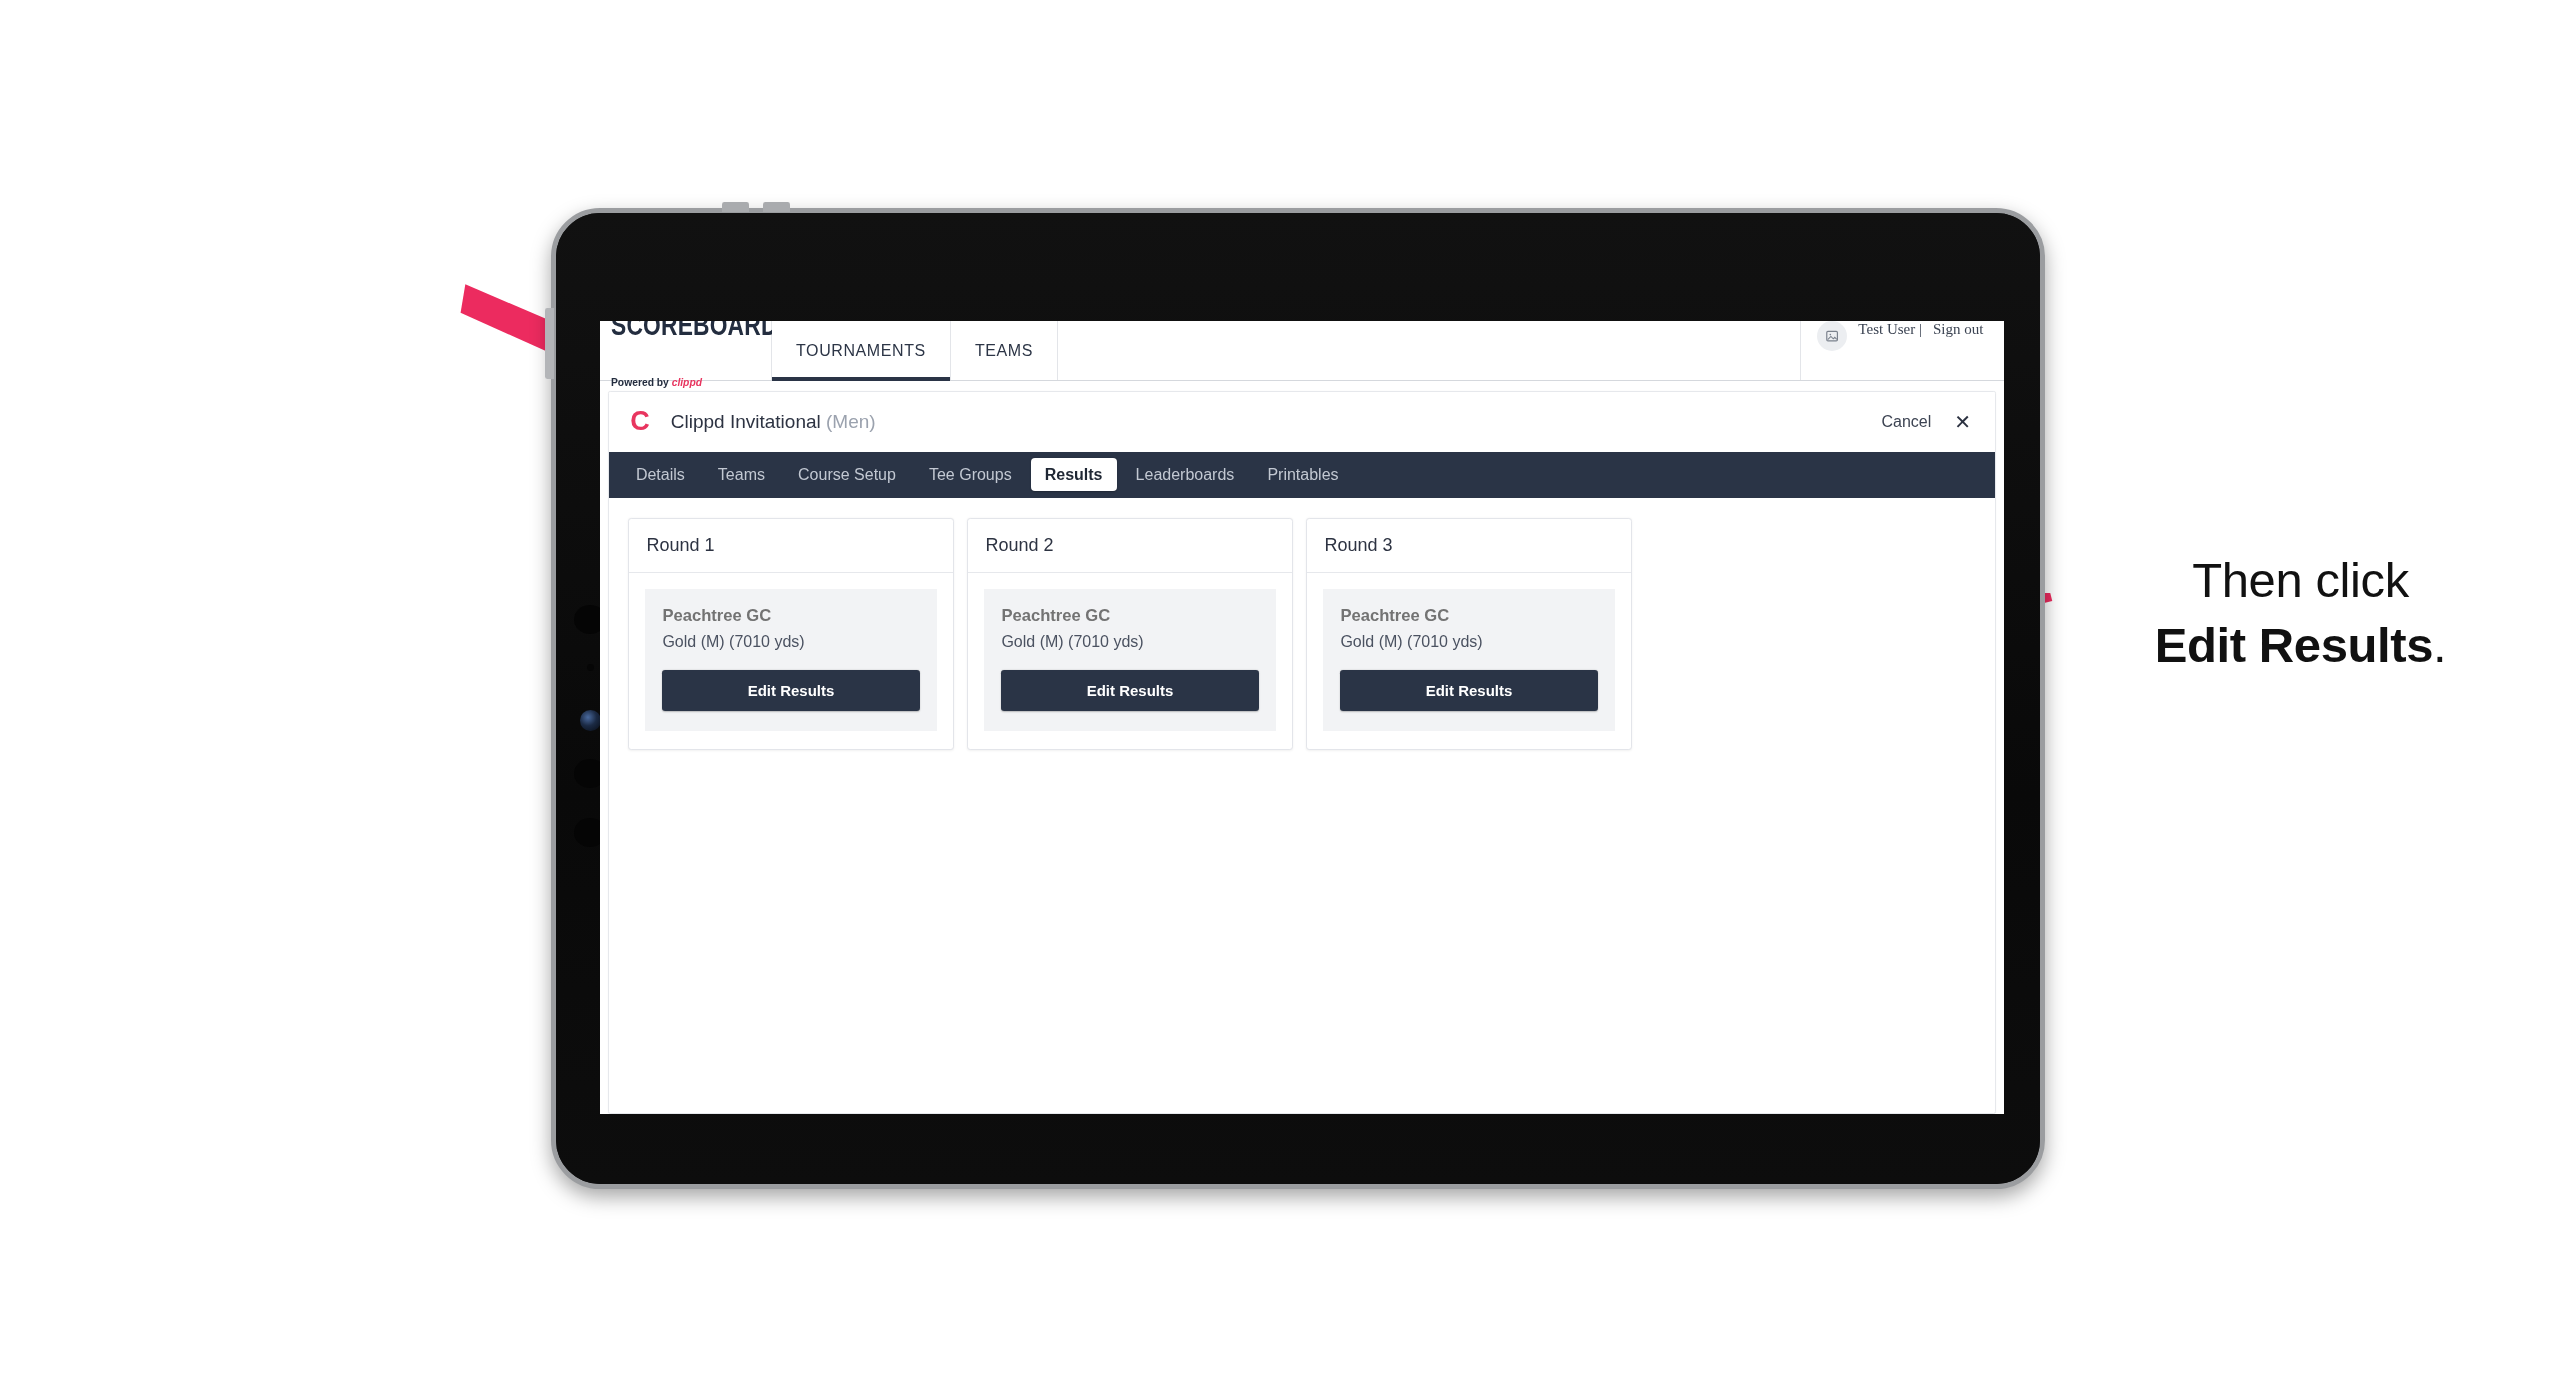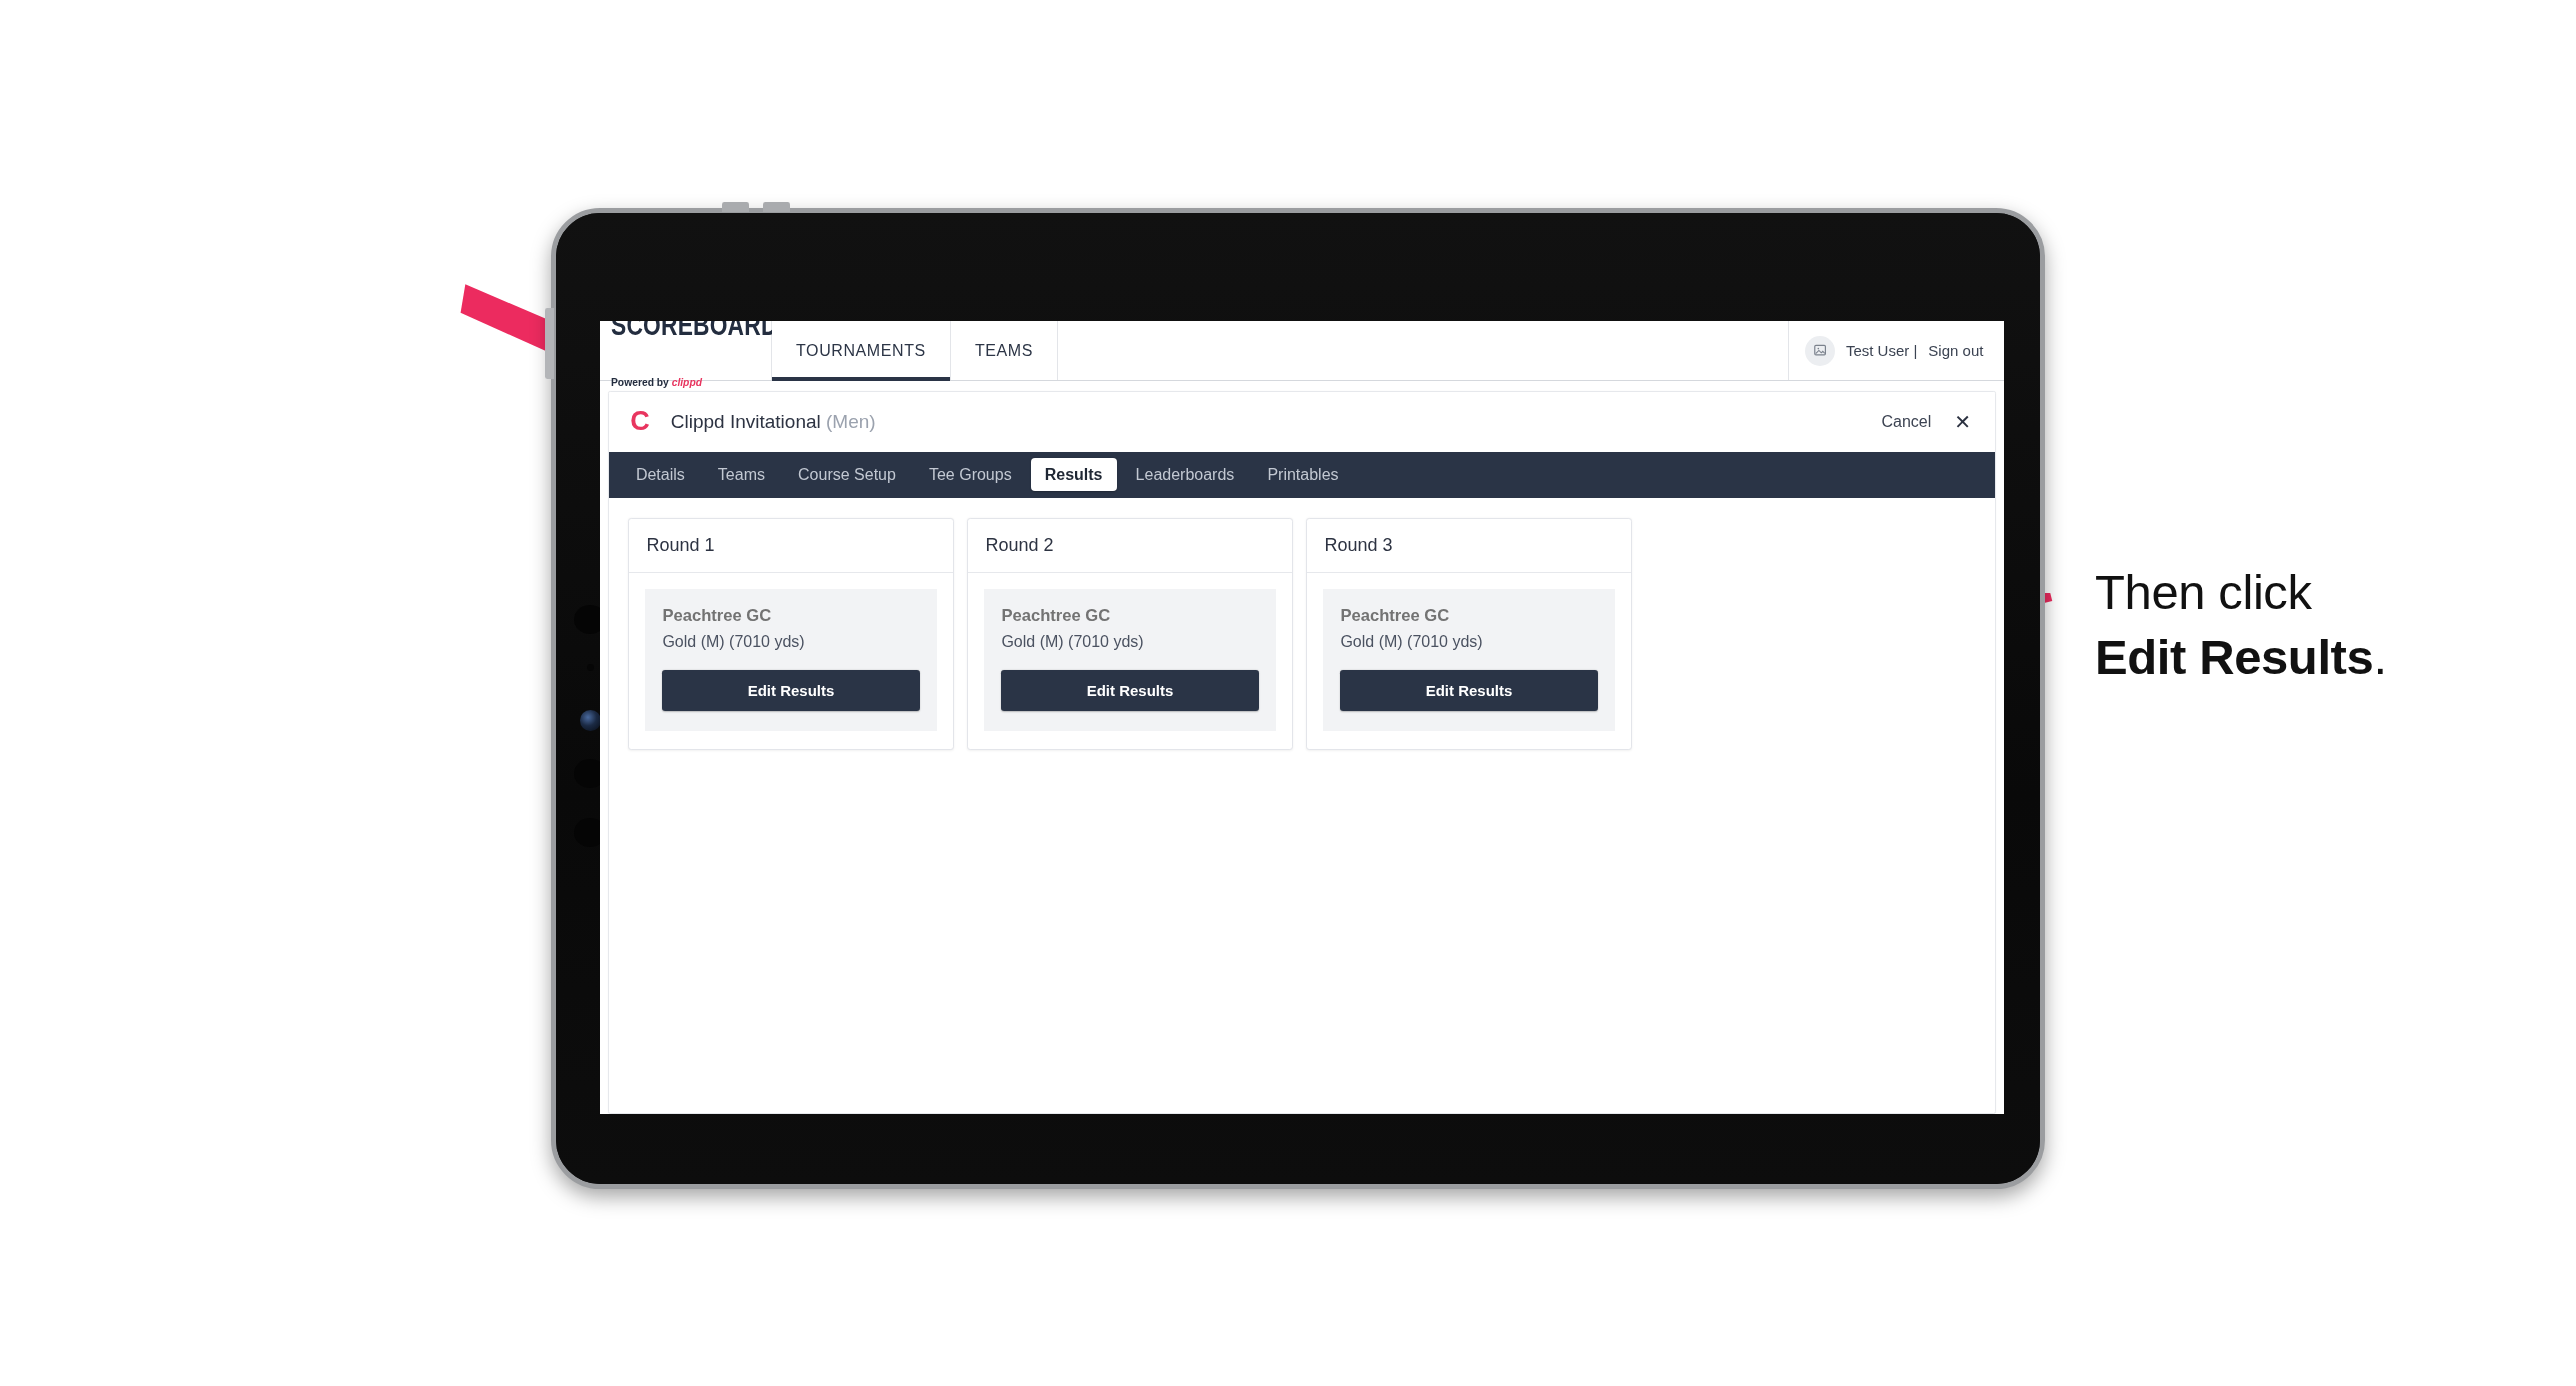--- a/index.html
+++ b/index.html
@@ -16,21 +16,21 @@
     position: absolute;
     color: #111111;
     font-family: "Liberation Sans", sans-serif;
     font-size: 49px;
     line-height: 1.32;
     letter-spacing: -0.4px;
     white-space: pre-line;
   }
   .callout b { font-weight: 700; }
   #callout-left  { left: 33px;   top: 32px;  width: 554px; }
-  #callout-right { left: 2095px; top: 560px; width: 411px; }
+  #callout-right { left: 2095px; top: 548px; width: 411px; text-align: center; }
 
   
   .arrow-svg { position: absolute; pointer-events: none; }
 
   
   #tablet {
     position: absolute;
     left: 551px; top: 208px;
     width: 1494px; height: 981px;
     background: #0b0b0b;
@@ -107,22 +107,23 @@
     border-right: 0.8px solid #e3e5e9;
     position: relative;
     cursor: pointer;
   }
   .navtab.active::after {
     content: ""; position: absolute; left: 0; right: 0; bottom: -0.8px;
     height: 4px; background: #2a3446;
   }
   #nav-spacer { flex: 1; border-right: 0.8px solid #e3e5e9; }
   #nav-user {
-    display: flex; align-items: center; gap: 11px;
+    display: flex; align-items: flex-start; gap: 11px;
     padding: 0 20.6px 0 16px;
+    font-family: Liberation Serif, serif;
   }
   #avatar {
     width: 30px; height: 30px; border-radius: 50%;
     background: #eceef1;
     display: flex; align-items: center; justify-content: center;
   }
   #avatar svg { width: 14.2px; height: 14.2px; }
   #user-name { font-size: 15px; color: #3b4352; white-space: nowrap; }
   #signout  { font-size: 15px; color: #3b4352; white-space: nowrap; cursor: pointer; }
 

